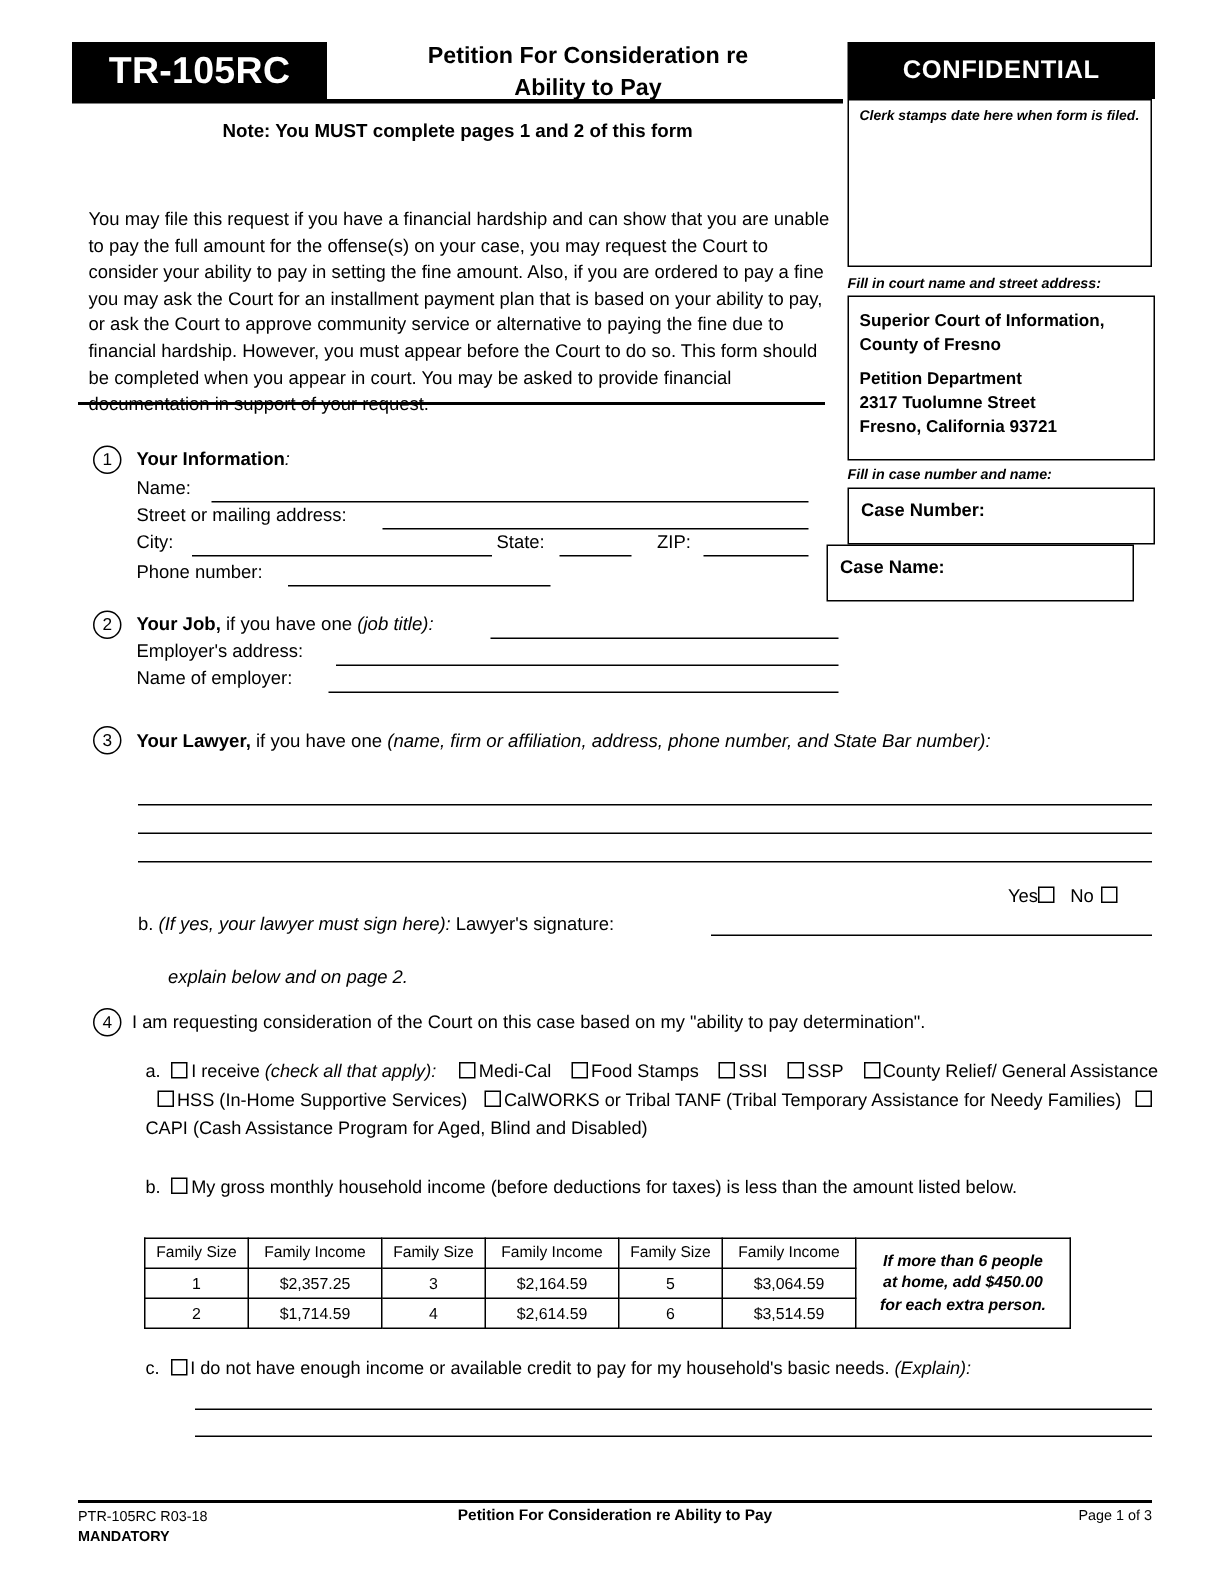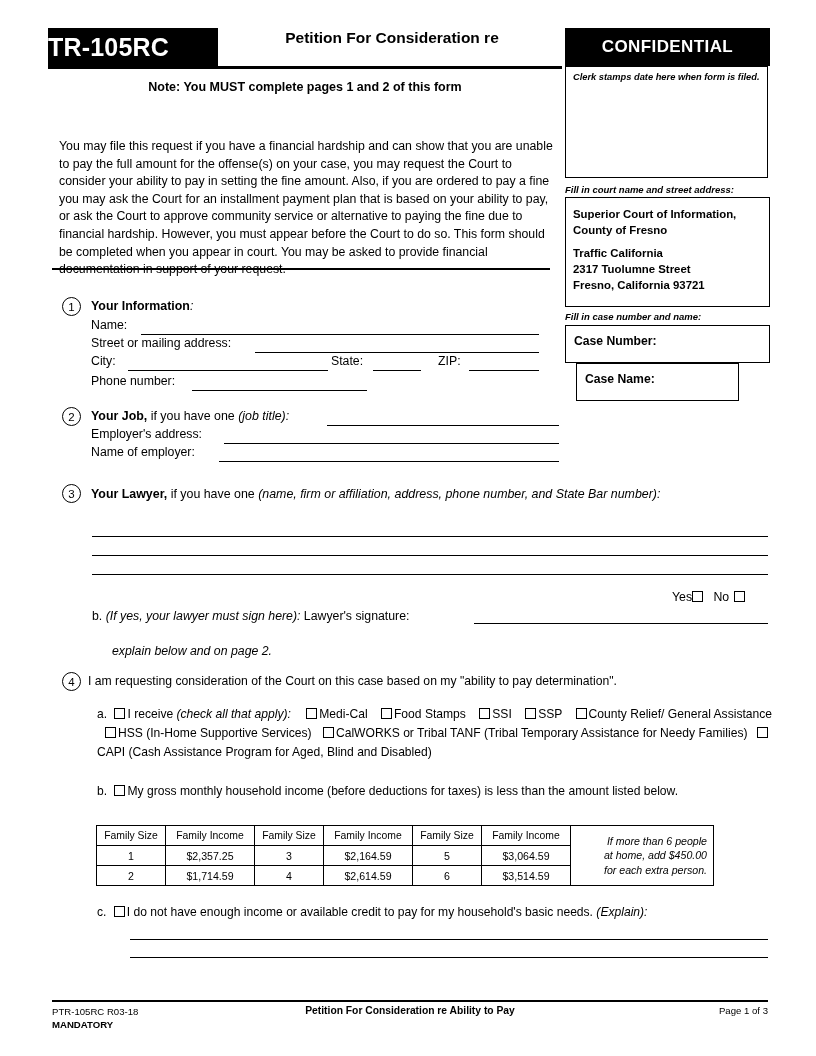--- a/index.html
+++ b/index.html
@@ -22,21 +22,21 @@
   
   .abs { position: absolute; }
   .ital { font-style: italic; }
   .nowrap { white-space: nowrap; }
 
   
   #form-number-box {
     left: 48px; top: 28px;
     width: 170px; height: 38px;
     background: #000000;
-    display: flex; align-items: center; 
+    display: flex; align-items: center; justify-content: center;
   }
   #form-number-text {
     color: #ffffff;
     font-size: 25px;
     font-weight: bold;
     letter-spacing: 0.2px;
   }
   #form-title {
     left: 222px; top: 27px;
     width: 340px;
@@ -123,22 +123,22 @@
     font-weight: bold;
   }
   #case-number-box {
     left: 565px; top: 325px;
     width: 205px; height: 38px;
     border: 1.5px solid #000000;
     box-sizing: border-box;
     padding: 5px 0 0 8px;
   }
   #case-name-box {
-    left: 576px; top: 363px;
-    width: 163px; height: 38px;
+    left: 551px; top: 363px;
+    width: 205px; height: 38px;
     border: 1.5px solid #000000;
     box-sizing: border-box;
     padding: 5px 0 0 8px;
   }
   .case-label {
     font-size: 12.2px;
     font-weight: bold;
   }
 
   
@@ -219,24 +219,24 @@
     font-weight: normal;
     padding: 2px 4px;
     height: 15px;
     line-height: 14px;
   }
   table.income th { font-size: 10.4px; }
   table.income td.size-col { width: 60px; }
   table.income td.inc-col  { width: 80px; }
   #extra-note-cell {
     border: 1.4px solid #000000;
-    text-align: right;
+    text-align: center;
     font-size: 10.6px;
     font-style: italic;
-    font-weight: normal;
+    font-weight: bold;
     line-height: 14.5px;
     padding: 3px 6px;
     width: 130px;
     vertical-align: middle;
   }
 
   
   #footer-rule {
     left: 52px; top: 1000px;
     width: 716px; height: 1.5px;
@@ -266,20 +266,21 @@
 <body>
 
 <div id="page">
 
   <div class="abs" id="form-number-box">
     <span id="form-number-text">TR-105RC</span>
   </div>
 
   <div class="abs" id="form-title">
     <div>Petition For Consideration re</div>
+    <div>Ability to Pay</div>
   </div>
 
   <div class="abs" id="header-rule"></div>
 
   <div class="abs" id="note-line">Note:  You MUST complete pages 1 and 2 of this form</div>
 
   <div class="abs" id="intro-para">You may file this request if you have a financial hardship and can show that you are unable to pay the full amount for the offense(s) on your case, you may request the Court to consider your ability to pay in setting the fine amount.  Also, if you are ordered to pay a fine you may ask the Court for an installment payment plan that is based on your ability to pay, or ask the Court to approve community service or alternative to paying the fine due to financial hardship.  However, you must appear before the Court to do so.  This form should be completed when you appear in court.  You may be asked to provide financial documentation in support of your request.</div>
 
   <div class="abs" id="section-divider"></div>
 
@@ -288,21 +289,21 @@
   </div>
 
   <div class="abs" id="clerk-stamp-box"></div>
   <div class="abs" id="clerk-stamp-note">Clerk stamps date here when form is filed.</div>
 
   <div class="abs" id="court-fill-label">Fill in court name and street address:</div>
 
   <div class="abs" id="court-address-box">
     <div class="court-line">Superior Court of Information,</div>
     <div class="court-line">County of Fresno</div>
-    <div class="court-line gap">Traffic California</div>
+    <div class="court-line gap">Petition Department</div>
     <div class="court-line">2317 Tuolumne Street</div>
     <div class="court-line">Fresno, California  93721</div>
   </div>
 
   <div class="abs" id="case-fill-label">Fill in case number and name:</div>
 
   <div class="abs" id="case-number-box">
     <span class="case-label">Case Number</span><span class="case-label colon">:</span>
   </div>
 

